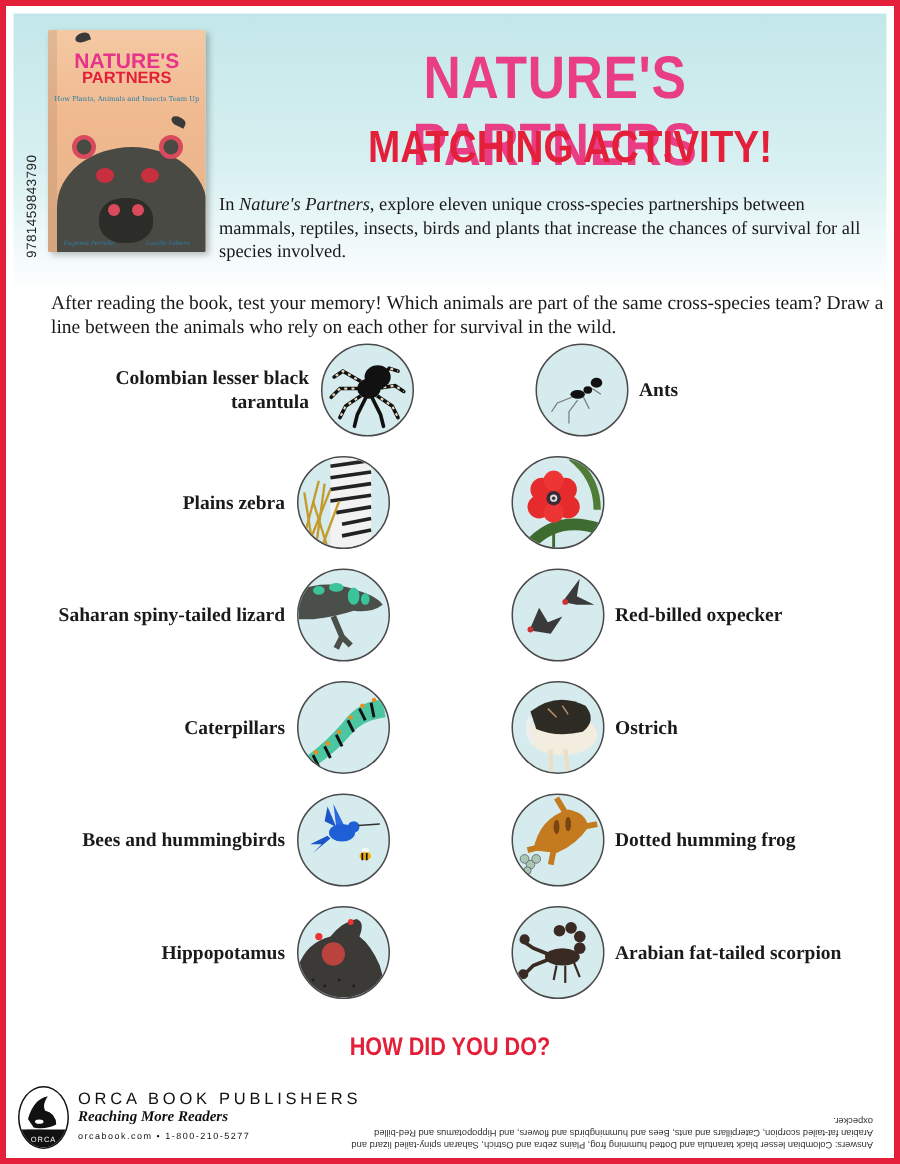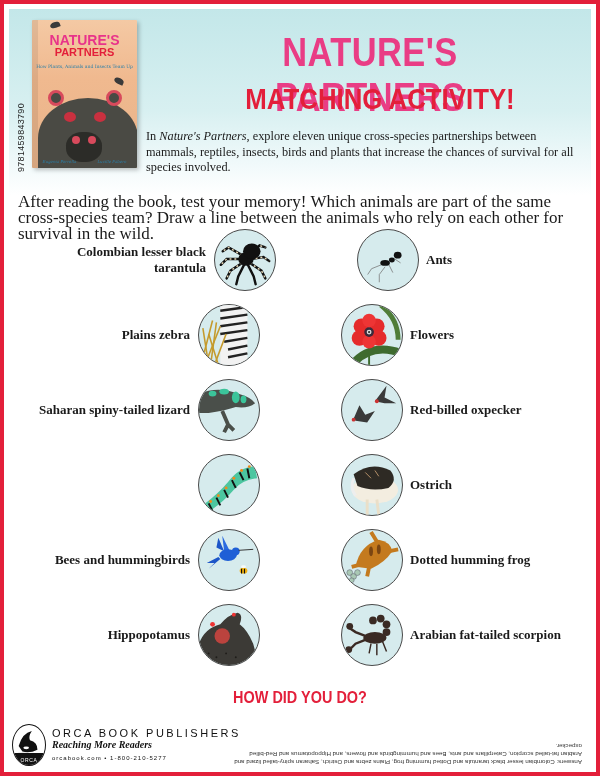--- a/index.html
+++ b/index.html
@@ -36,21 +36,21 @@
   .isbn { position: absolute; left: 16px; top: 172px; transform-origin: left top; transform: rotate(-90deg);
     font-family: "Liberation Sans", sans-serif; font-size: 9px; color: #222; letter-spacing: 0.3px; }
 
   
   .title-main { position: absolute; left: 160px; top: 30px; width: 420px; text-align: center;
     font-family: "Liberation Sans", sans-serif; font-weight: bold; font-size: 40px; color: #e93d85; letter-spacing: 0.5px; transform: scaleX(0.86); transform-origin: center; }
   .title-sub { position: absolute; left: 200px; top: 82px; width: 360px; text-align: center;
     font-family: "Liberation Sans", sans-serif; font-weight: bold; font-size: 30px; color: #e31f3a; transform: scaleX(0.86); transform-origin: center; }
 
   .intro { position: absolute; left: 146px; top: 129px; width: 440px; font-size: 12.3px; line-height: 15.5px; font-family: "Liberation Serif", serif; }
-  .instructions { position: absolute; left: 18px; top: 194px; width: 560px; font-size: 17px; line-height: 16px; font-family: "Liberation Serif", serif; }
+  .instructions { position: absolute; left: 34px; top: 194px; width: 560px; font-size: 13px; line-height: 16px; font-family: "Liberation Serif", serif; }
 
   
   .match-row { position: absolute; left: 0; width: 600px; height: 66px; }
   .left-label { position: absolute; right: 410px; top: 0; height: 66px; display: flex; align-items: center; justify-content: flex-end; text-align: right;
     font-family: "Liberation Serif", serif; font-weight: bold; font-size: 13px; line-height: 16px; }
   .right-label { position: absolute; left: 410px; top: 0; height: 66px; display: flex; align-items: center;
     font-family: "Liberation Serif", serif; font-weight: bold; font-size: 13px; line-height: 16px; white-space: nowrap; }
   .circle { position: absolute; top: 2px; width: 62px; height: 62px; border-radius: 50%; background: #d6ebed; border: 1.5px solid #4a4a4a; overflow: hidden; }
   .circle.left { left: 198px; }
   .circle.right { left: 341px; }
@@ -178,21 +178,20 @@
         <circle cx="36" cy="22" r="8" fill="#e52b2b"></circle>
         <circle cx="18" cy="34" r="8" fill="#e52b2b"></circle>
         <circle cx="38" cy="34" r="8" fill="#e52b2b"></circle>
         <circle cx="28" cy="16" r="7" fill="#ee3535"></circle>
         <circle cx="28" cy="38" r="7" fill="#ee3535"></circle>
       <circle cx="28" cy="28" r="5" fill="#3a2a3a"></circle>
         <circle cx="28" cy="28" r="2.5" fill="#ddd"></circle>
         <circle cx="28" cy="28" r="1.2" fill="#333"></circle>
       </svg>
   </div>
-  <div class="right-label">Flowers</div>
 </div>
 
 <div class="match-row" style="top:377px;">
   <div class="left-label" style="width:190px;">Saharan spiny-tailed lizard</div>
   <div class="circle left">
     <svg viewBox="0 0 62 62">
         <path d="M0 14 Q20 6 40 14 Q54 18 58 24 Q50 30 38 28 Q26 32 10 34 L0 34 Z" fill="#4a4f4a"></path>
       <g fill="#3bc49a">
           <ellipse cx="14" cy="14" rx="4" ry="3"></ellipse>
           <ellipse cx="26" cy="12" rx="5" ry="3"></ellipse>
@@ -207,20 +206,21 @@
         <path d="M34 22 L46 6 L44 18 L56 24 L44 24 Z" fill="#3a3a3a"></path>
         <circle cx="36" cy="22" r="2" fill="#c33"></circle>
       <path d="M12 40 L18 26 L24 36 L34 32 L26 44 L14 42 Z" fill="#3a3a3a"></path>
         <circle cx="12" cy="41" r="2" fill="#c33"></circle>
       </svg>
   </div>
   <div class="right-label">Red-billed oxpecker</div>
 </div>
 
 <div class="match-row" style="top:452px;">
+  <div class="left-label" style="width:175px;">Caterpillars</div>
   <div class="circle left">
     <svg viewBox="0 0 62 62">
         <path d="M4 52 Q20 40 30 28 Q42 12 58 12 L60 24 Q44 26 36 36 Q24 50 8 60 Z" fill="#4cc6a0"></path>
       <g stroke="#111" stroke-width="2">
           <path d="M10 50 L14 58"></path>
           <path d="M18 44 L22 52"></path>
           <path d="M26 36 L30 44"></path>
           <path d="M34 26 L38 34"></path>
           <path d="M42 18 L46 26"></path>
           <path d="M50 14 L52 24"></path>

